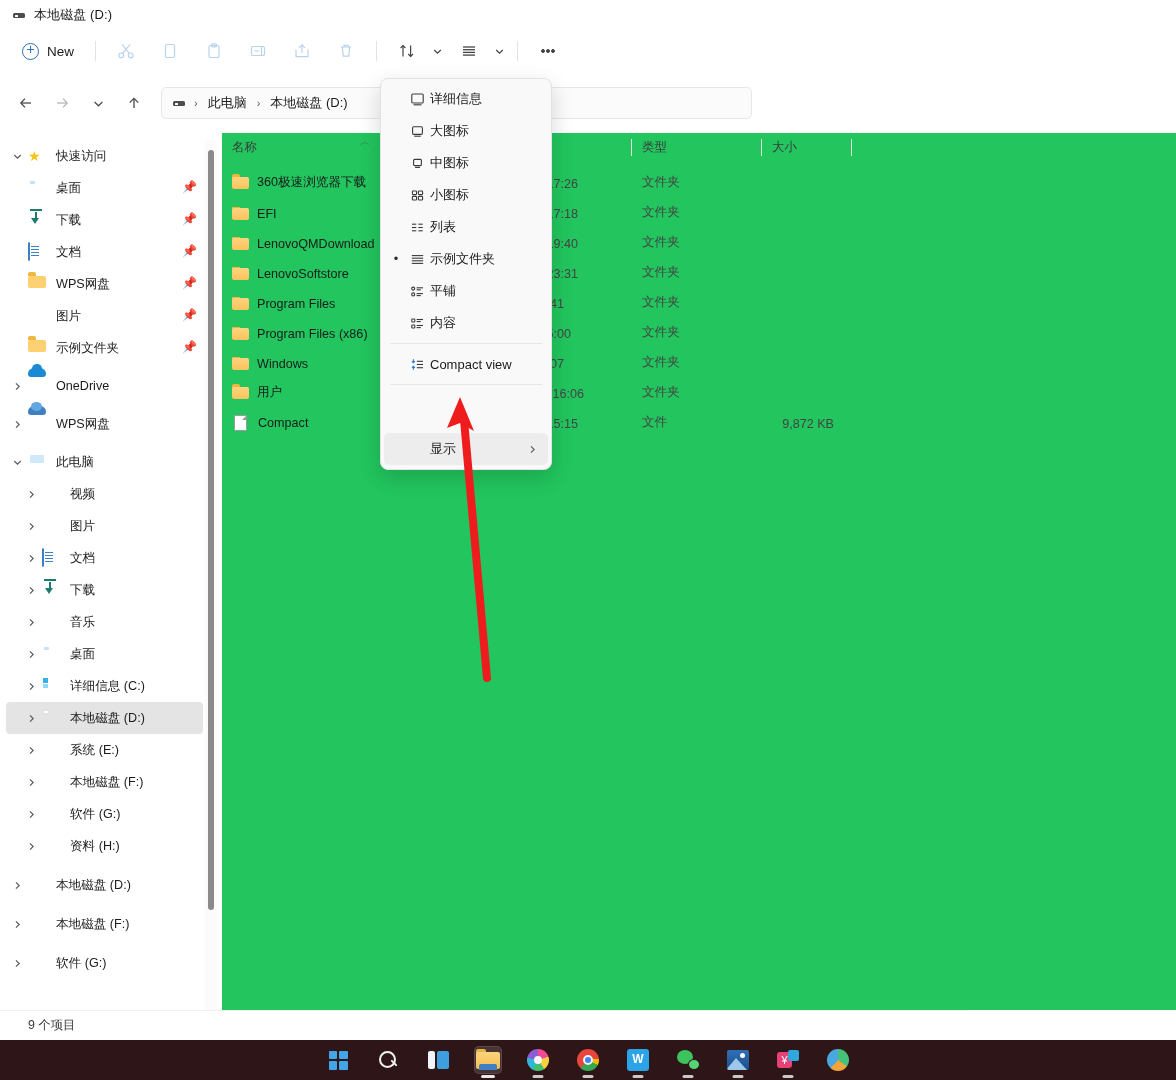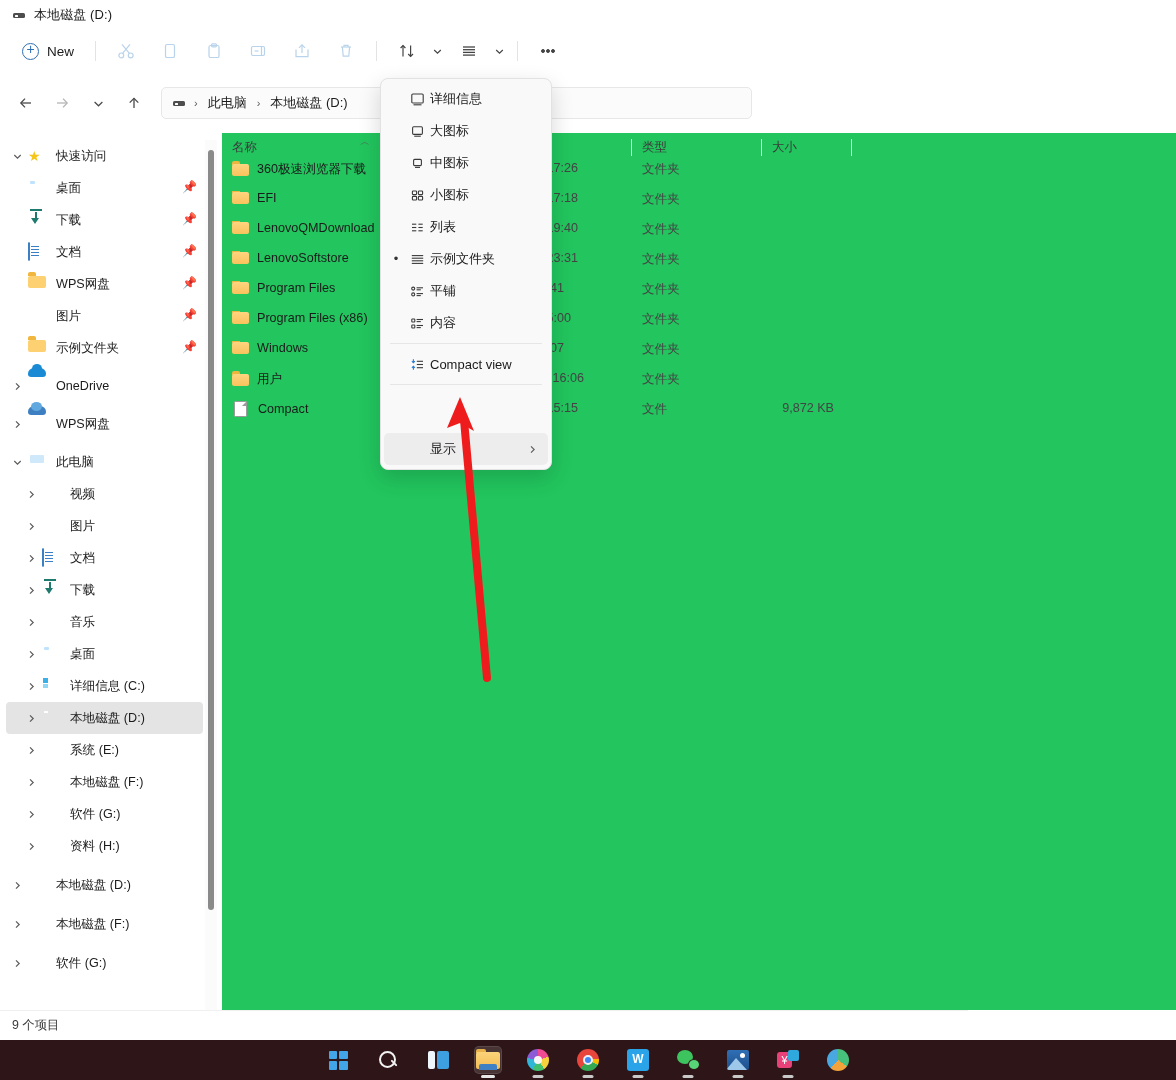--- a/index.html
+++ b/index.html
@@ -155,21 +155,21 @@
     font-size:12.4px; color:#3a3a3a; padding-left:10px; position:relative; height:28px;
     display:flex; align-items:center; cursor:default;
   }
   .col::after { content:""; position:absolute; right:0; top:6px; width:1px; height:17px; background:#e4e4e4; }
   .col-name { width:255px; }
   .col-date { width:155px; }
   .col-type { width:130px; }
   .col-size { width:90px; }
   .sortarrow { position:absolute; left:138px; top:2px; color:#555; font-size:10px; }
 
-  .frow { display:flex; height:30px; align-items:flex-start; cursor:default; }
+  .frow { display:flex; height:30px; align-items:flex-end; cursor:default; }
   .fc { font-size:12.6px; color:#1b1b1b; padding-left:10px; display:flex; align-items:center; overflow:hidden; white-space:nowrap; }
   .fc-name { width:255px; gap:8px; }
   .fc-date { width:155px; color:#444; }
   .fc-type { width:130px; color:#444; }
   .fc-size { width:90px; color:#444; justify-content:flex-end; padding-right:18px; }
   .f-folder { width:17px;min-width:17px;height:14px;position:relative; }
   .f-folder::before{content:"";position:absolute;left:0;top:-2px;width:8px;height:4px;background:#eeb53f;border-radius:2px 2px 0 0;}
   .f-folder::after{content:"";position:absolute;left:0;top:1px;width:17px;height:12px;background:linear-gradient(180deg,#ffd47f,#f8c35c);border-radius:2px;}
   .f-file { width:13px;min-width:13px;height:16px;border:1.2px solid #9a9a9a;border-radius:1.5px;background:#fff;position:relative;margin-left:2px;margin-right:3px;}
   .f-file::after{content:"";position:absolute;right:-1px;top:-1px;width:0;height:0;border-left:5px solid transparent;border-bottom:5px solid #9a9a9a;}
@@ -194,21 +194,21 @@
   
   .g { stroke:#3a3a3a; stroke-width:1.1; fill:none; }
   .gb { stroke:#2a7cd4; stroke-width:1.1; fill:none; }
 
   
   .annot { position:absolute; left:0; top:0; width:1176px; height:1080px; pointer-events:none; z-index:60; }
 
   
   .statusbar {
     position:absolute; left:0; top:1010px; width:968px; height:30px;
-    display:flex; align-items:center; padding-left:12px; background:#ffffff;
+    display:flex; align-items:center; padding-left:28px; background:#ffffff;
     border-top:1px solid #f0f0f0;
   }
   .status-text { font-size:12.4px; color:#3a3a3a; }
 
   
   .taskbar {
     position:absolute; left:0; top:1040px; width:1176px; height:40px;
     background:#2d1518; display:flex; align-items:center; justify-content:center; gap:22px;
   }
   .tb {

